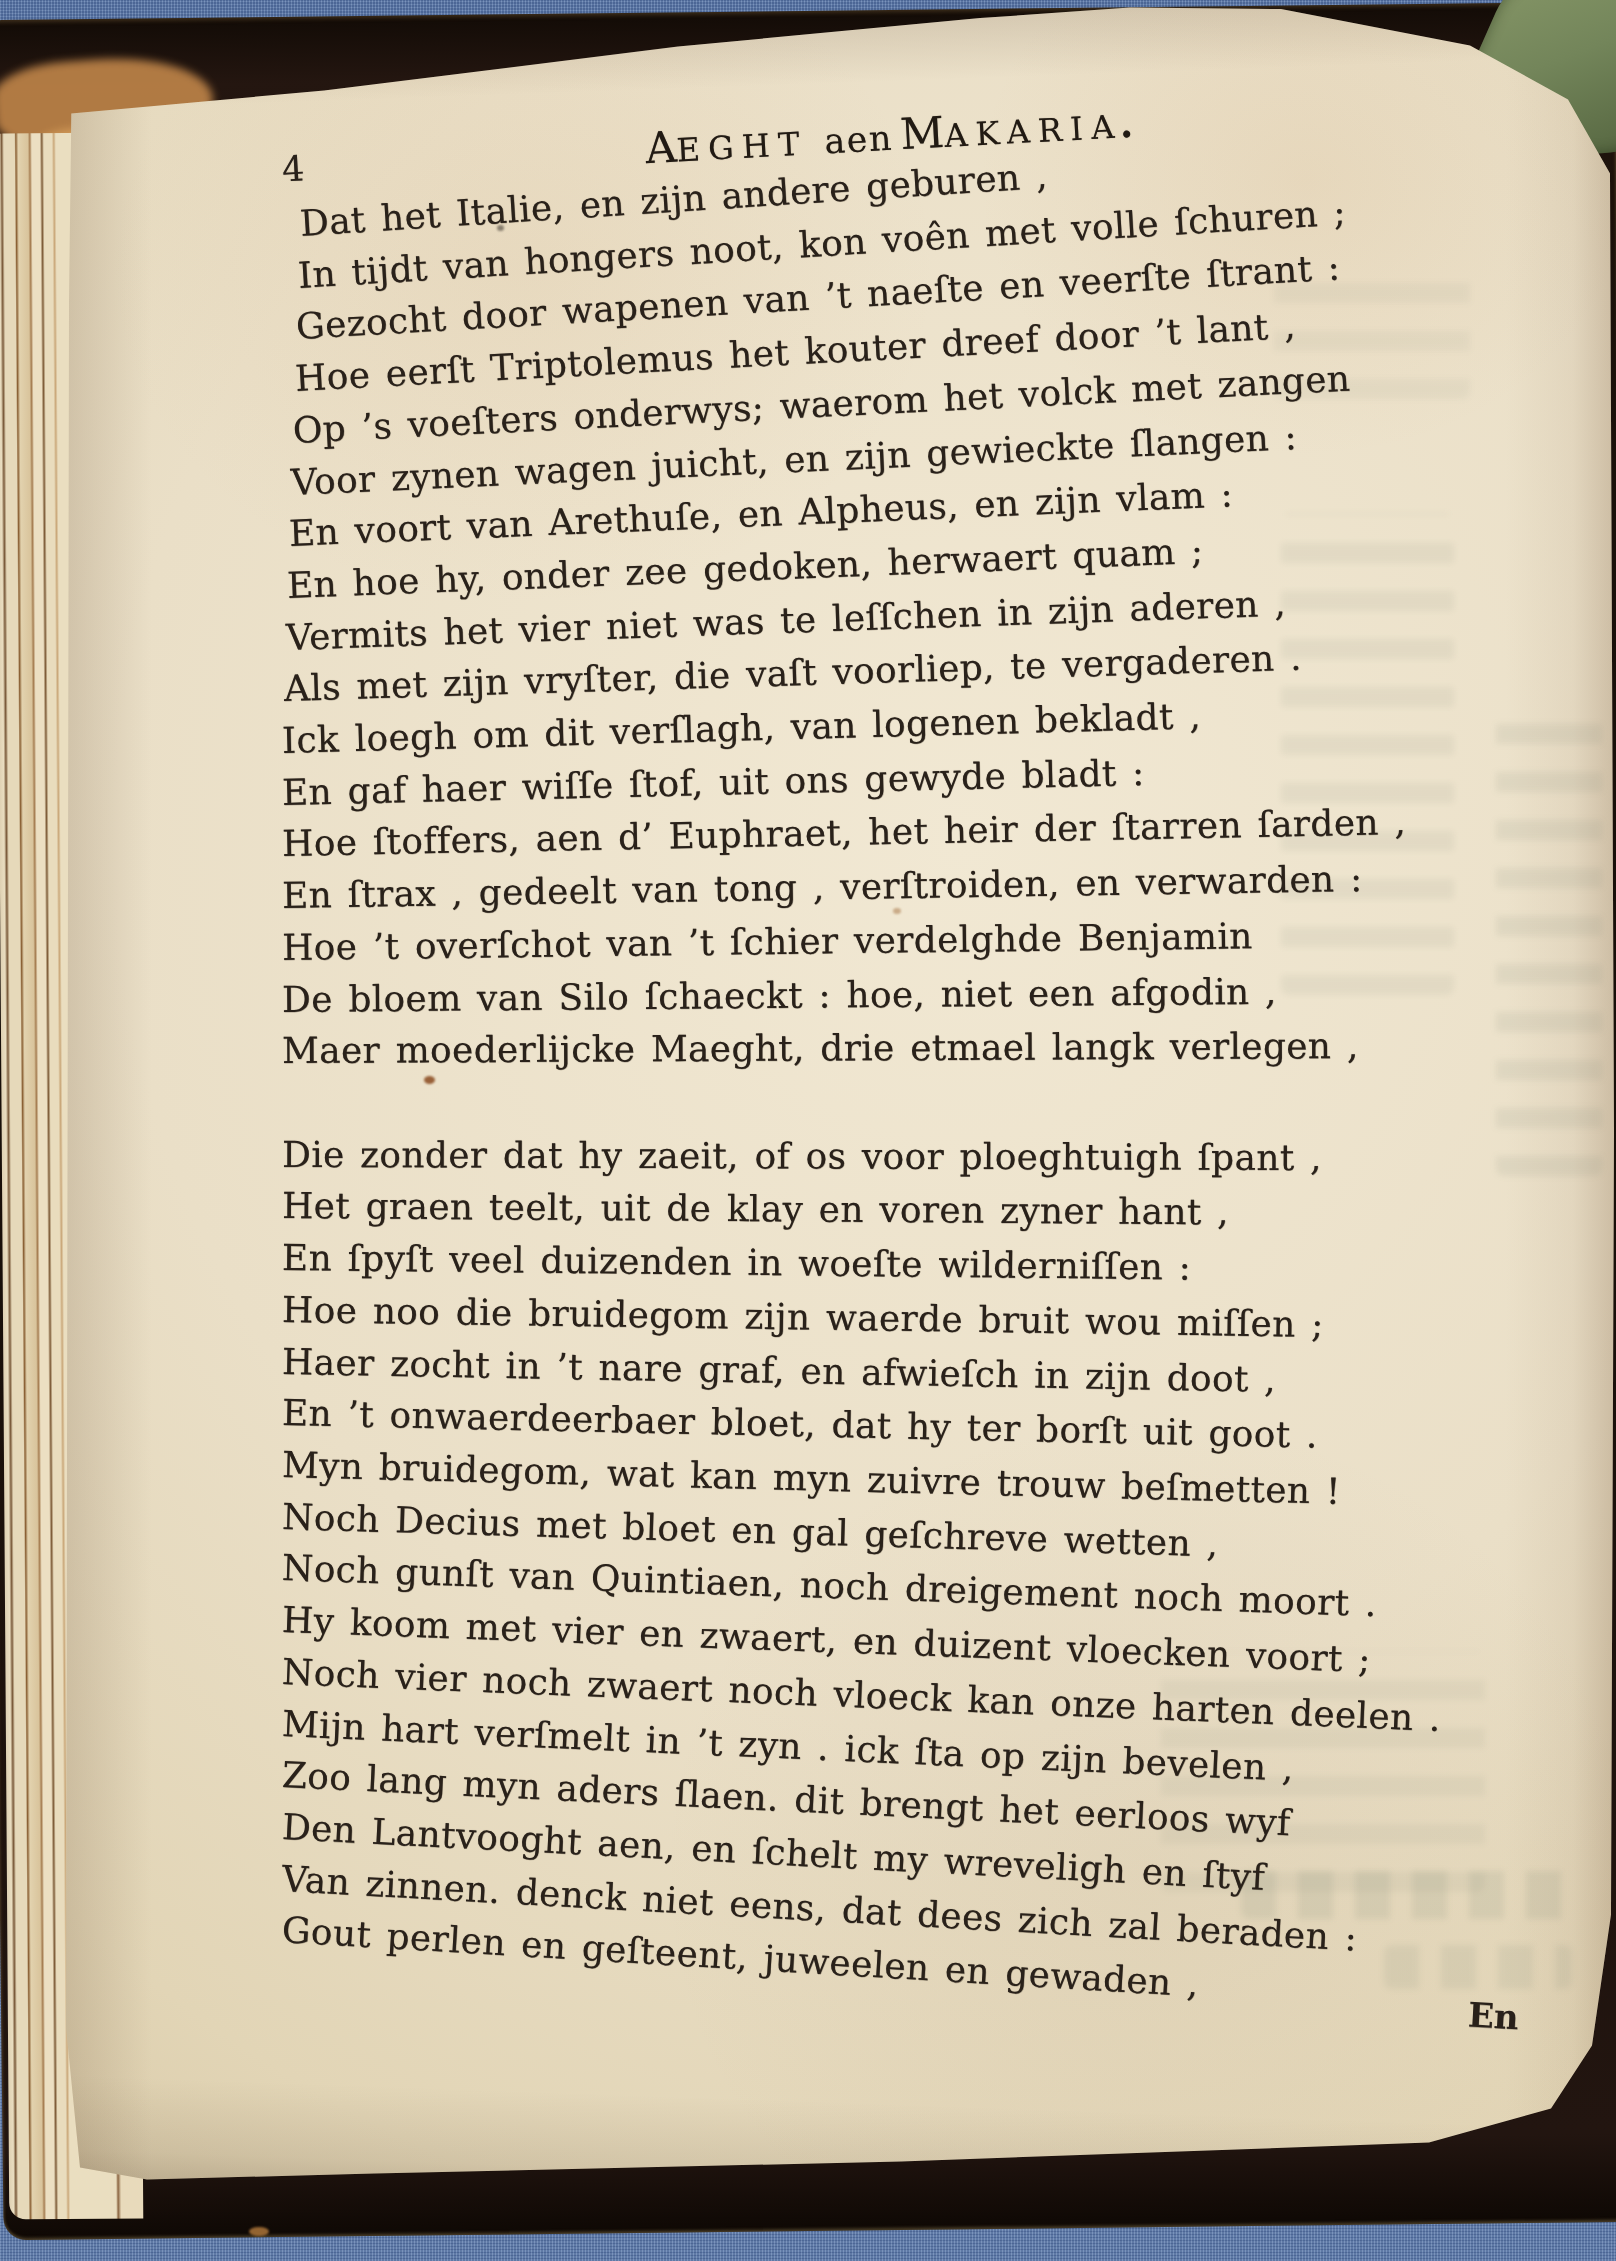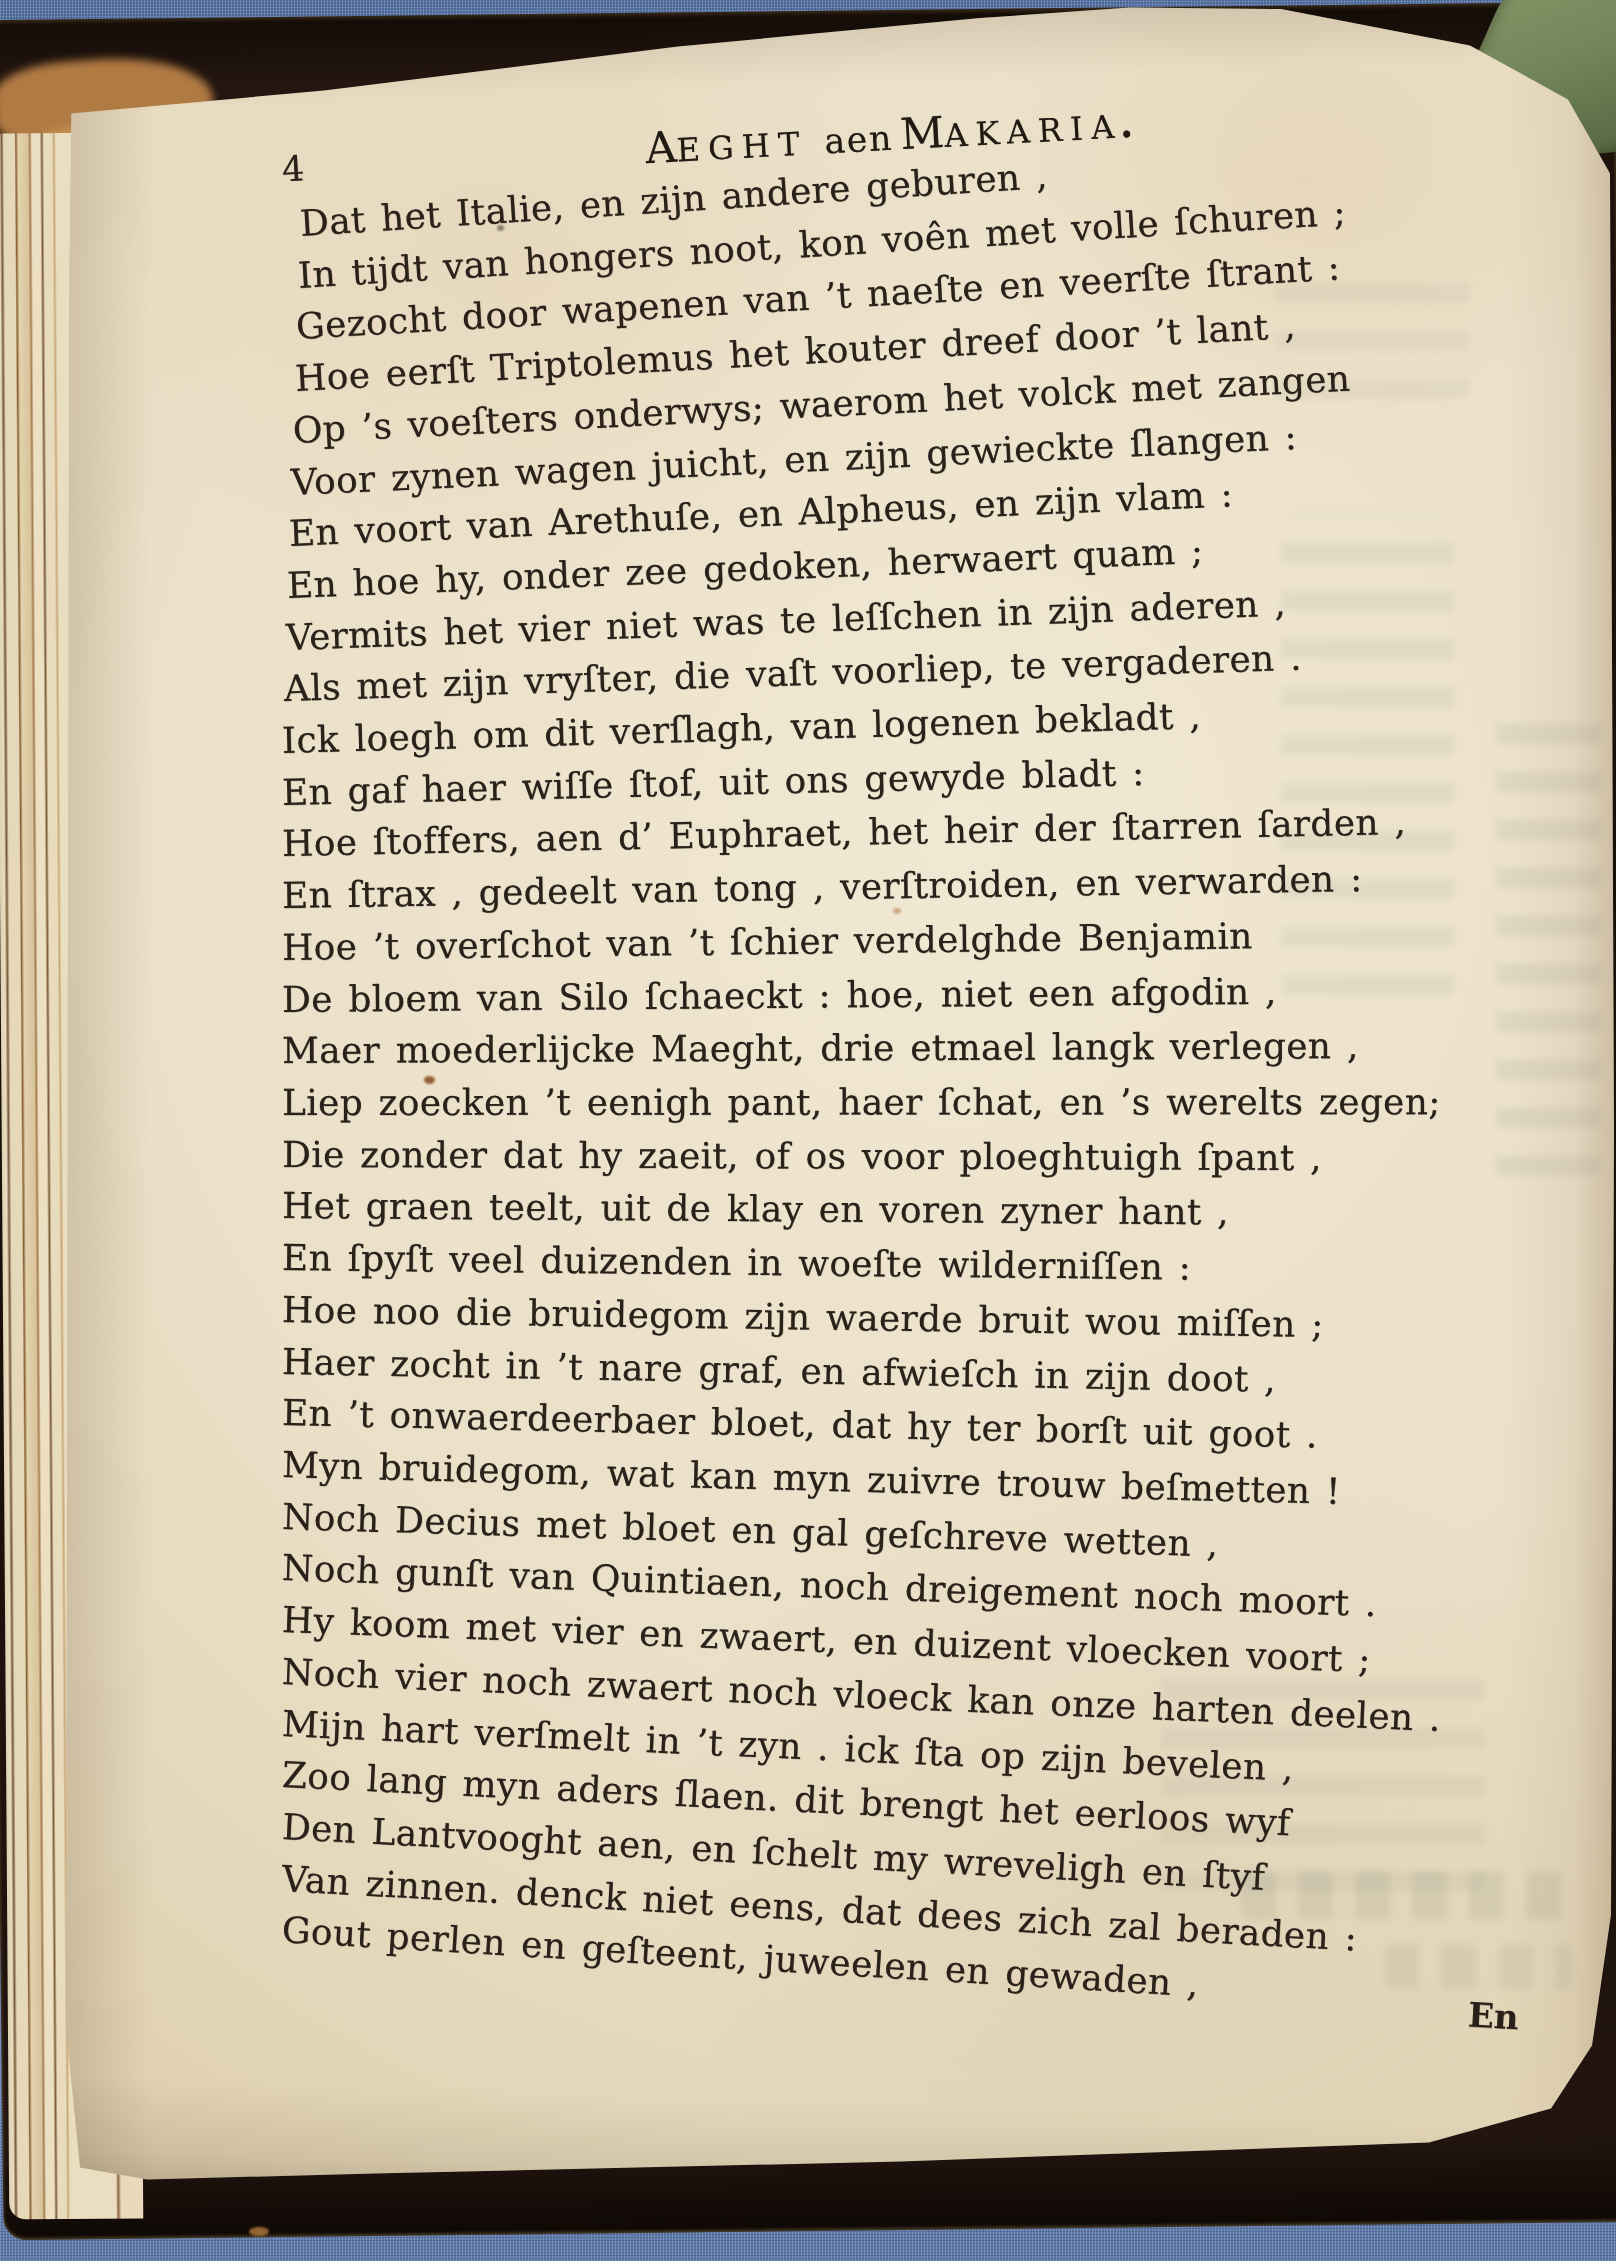--- a/index.html
+++ b/index.html
@@ -106,21 +106,20 @@
         <div class="poem-line" style="top: 564px; left: 287px; transform: rotate(-2.19deg);">En hoe hy, onder zee gedoken, herwaert quam ;</div>
         <div class="poem-line" style="top: 616px; left: 286px; transform: rotate(-1.98deg);">Vermits het vier niet was te leſſchen in zijn aderen ,</div>
         <div class="poem-line" style="top: 667px; left: 284px; transform: rotate(-1.76deg);">Als met zijn vryſter, die vaſt voorliep, te vergaderen .</div>
         <div class="poem-line" style="top: 719px; left: 282px; transform: rotate(-1.55deg);">Ick loegh om dit verſlagh, van logenen bekladt ,</div>
         <div class="poem-line" style="top: 771px; left: 282px; transform: rotate(-1.33deg);">En gaf haer wiſſe ſtof, uit ons gewyde bladt :</div>
         <div class="poem-line" style="top: 822px; left: 282px; transform: rotate(-1.12deg);">Hoe ſtoffers, aen d’ Euphraet, het heir der ſtarren ſarden ,</div>
         <div class="poem-line" style="top: 874px; left: 282px; transform: rotate(-0.9deg);">En ſtrax , gedeelt van tong , verſtroiden, en verwarden :</div>
         <div class="poem-line" style="top: 926px; left: 282px; transform: rotate(-0.69deg);">Hoe ’t overſchot van ’t ſchier verdelghde Benjamin</div>
         <div class="poem-line" style="top: 978px; left: 282px; transform: rotate(-0.47deg);">De bloem van Silo ſchaeckt : hoe, niet een afgodin ,</div>
         <div class="poem-line" style="top: 1029px; left: 282px; transform: rotate(-0.26deg);">Maer moederlijcke Maeght, drie etmael langk verlegen ,</div>
-        <div class="poem-line" style="top: 1081px; left: 282px; transform: rotate(-0.04deg);">Liep zoecken ’t eenigh pant, haer ſchat, en ’s werelts zegen;</div>
         <div class="poem-line" style="top: 1133px; left: 282px; transform: rotate(0.17deg);">Die zonder dat hy zaeit, of os voor ploeghtuigh ſpant ,</div>
         <div class="poem-line" style="top: 1184px; left: 282px; transform: rotate(0.39deg);">Het graen teelt, uit de klay en voren zyner hant ,</div>
         <div class="poem-line" style="top: 1236px; left: 282px; transform: rotate(0.6deg);">En ſpyſt veel duizenden in woeſte wilderniſſen :</div>
         <div class="poem-line" style="top: 1288px; left: 282px; transform: rotate(0.82deg);">Hoe noo die bruidegom zijn waerde bruit wou miſſen ;</div>
         <div class="poem-line" style="top: 1340px; left: 282px; transform: rotate(1.03deg);">Haer zocht in ’t nare graf, en afwieſch in zijn doot ,</div>
         <div class="poem-line" style="top: 1391px; left: 282px; transform: rotate(1.25deg);">En ’t onwaerdeerbaer bloet, dat hy ter borſt uit goot .</div>
         <div class="poem-line" style="top: 1443px; left: 282px; transform: rotate(1.46deg);">Myn bruidegom, wat kan myn zuivre trouw beſmetten !</div>
         <div class="poem-line" style="top: 1495px; left: 282px; transform: rotate(1.68deg);">Noch Decius met bloet en gal geſchreve wetten ,</div>
         <div class="poem-line" style="top: 1546px; left: 282px; transform: rotate(1.89deg);">Noch gunſt van Quintiaen, noch dreigement noch moort .</div>
         <div class="poem-line" style="top: 1598px; left: 282px; transform: rotate(2.11deg);">Hy koom met vier en zwaert, en duizent vloecken voort ;</div>

